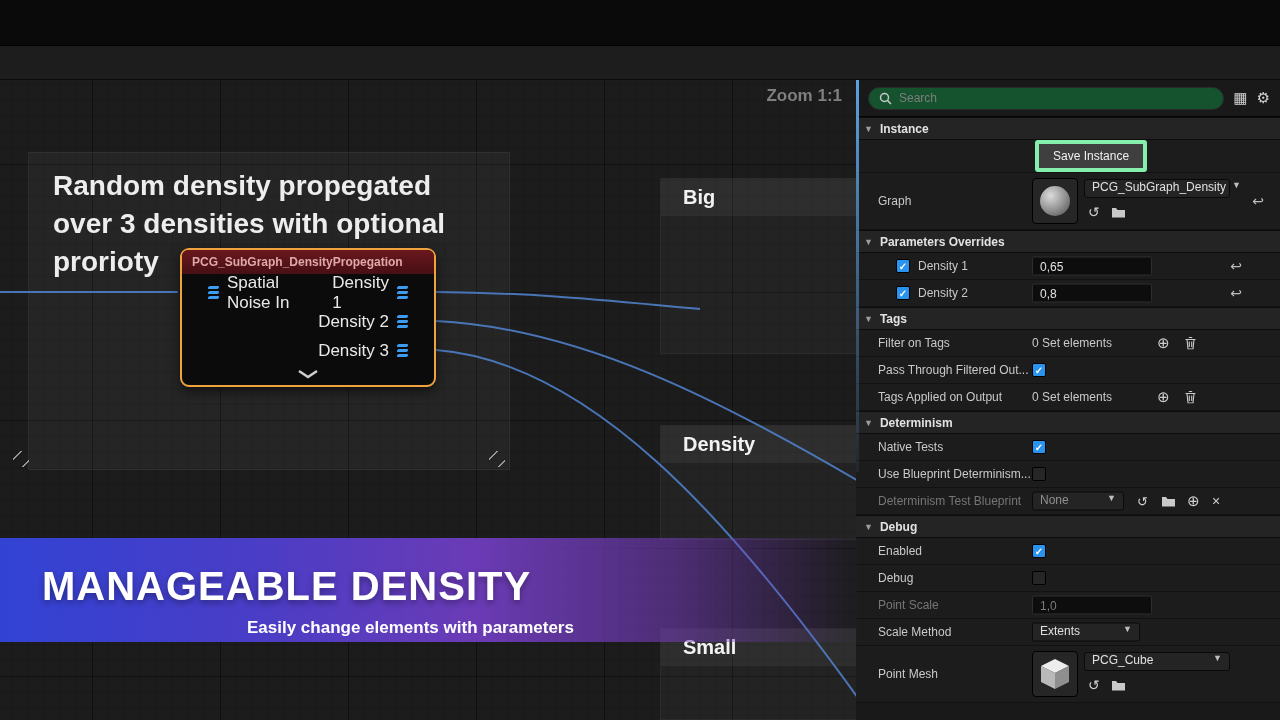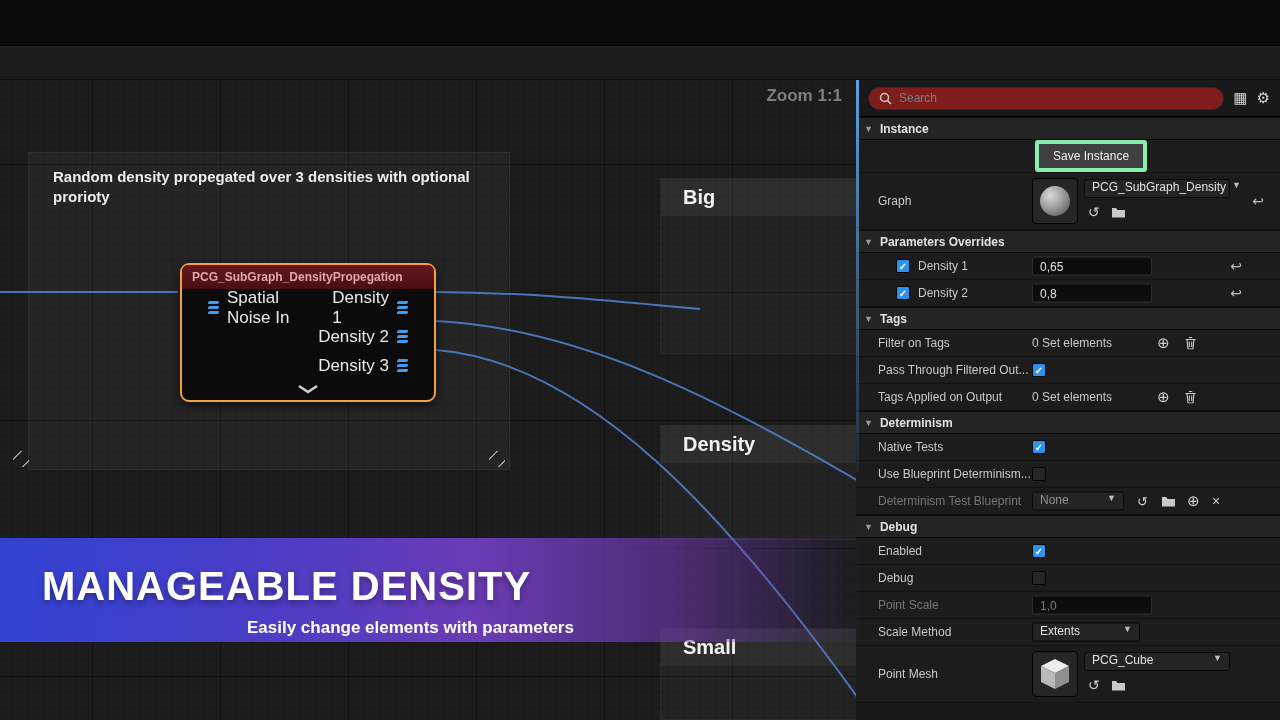--- a/index.html
+++ b/index.html
@@ -16,54 +16,54 @@
   background-image:
     linear-gradient(#101010 1px,transparent 1px),
     linear-gradient(90deg,#101010 1px,transparent 1px),
     linear-gradient(#181818 1px,transparent 1px),
     linear-gradient(90deg,#181818 1px,transparent 1px);
   background-size:128px 128px,128px 128px,16px 16px,16px 16px;
   background-position:-36px -44px;}
 .zoomlabel{position:absolute;right:14px;top:6px;font-size:17px;font-weight:bold;color:#7f7f7f;z-index:4;}
 
 .comment-main{position:absolute;left:28px;top:72px;width:482px;height:318px;background:rgba(150,150,150,0.07);border:1px solid rgba(255,255,255,0.05);z-index:1;}
-.comment-main .ctitle{padding:14px 24px;font-size:15px;font-weight:bold;color:#ededed;line-height:1.35;}
+.comment-main .ctitle{padding:14px 24px;font-size:28px;font-weight:bold;color:#ededed;line-height:1.35;}
 .hatch{position:absolute;width:16px;height:16px;background:repeating-linear-gradient(135deg,transparent 0 5px,#9a9a9a 5px 7px,transparent 7px 12px);}
 .hatch.hl{left:-16px;bottom:2px;}
 .hatch.hr{right:4px;bottom:2px;}
 
 .group{position:absolute;background:rgba(160,160,160,0.06);border:1px solid rgba(255,255,255,0.04);z-index:1;}
 .ghead{height:37px;background:rgba(255,255,255,0.05);display:flex;align-items:center;padding:0 22px;font-size:20px;font-weight:bold;color:#f2f2f2;}
 .g-big{left:660px;top:98px;width:200px;height:176px;}
 .g-medium{left:660px;top:345px;width:200px;height:115px;}
 .g-small{left:660px;top:548px;width:200px;height:92px;}
 
 .wires{position:absolute;left:0;top:0;width:856px;height:640px;z-index:2;pointer-events:none;}
 
-.node{position:absolute;left:180px;top:168px;width:256px;background:rgba(10,10,10,0.93);border:2px solid #f0a23c;border-radius:9px;z-index:3;box-shadow:0 4px 12px rgba(0,0,0,0.55);margin-top:15px;}
+.node{position:absolute;left:180px;top:168px;width:256px;background:rgba(10,10,10,0.93);border:2px solid #f0a23c;border-radius:9px;z-index:3;box-shadow:0 4px 12px rgba(0,0,0,0.55);}
 .node-header{height:24px;background:linear-gradient(180deg,#69181d,#470f14);border-radius:6px 6px 0 0;display:flex;align-items:center;padding:0 10px;font-size:12px;font-weight:bold;color:#dfa9a9;white-space:nowrap;overflow:hidden;}
 .node-body{padding:4px 0 2px;}
 .pin-row{display:flex;align-items:center;height:29px;padding:0 26px;font-size:17px;color:#e9e9e9;}
 .pin-row.outrow{justify-content:flex-end;}
 .pin{display:inline-flex;flex-direction:column;gap:2px;}
 .pin i{display:block;width:11px;height:3px;background:#3d9df2;border-radius:1.5px;transform:skewX(-20deg);}
 .pin-row .lab{margin:0 8px;}
 .node-chevron{display:flex;justify-content:center;align-items:center;height:18px;}
 
 
 .banner{position:absolute;left:0;top:538px;width:862px;height:104px;z-index:5;
   background:linear-gradient(90deg,#3243d4 0%,#4a3dc6 30%,#6b3bb6 55%,rgba(118,60,190,0.55) 78%,rgba(118,60,190,0) 100%);}
 .banner-title{position:absolute;left:42px;top:26px;font-size:40px;font-weight:bold;color:#ffffff;letter-spacing:1px;text-shadow:0 3px 6px rgba(0,0,0,0.35);white-space:nowrap;}
 .banner-sub{position:absolute;left:247px;top:80px;font-size:17px;font-weight:bold;color:#ffffff;white-space:nowrap;}
 
 
 .panel{position:absolute;left:856px;top:80px;width:424px;height:640px;background:#191919;display:flex;flex-direction:column;font-size:12px;color:#c9c9c9;}
 .scrollhint{position:absolute;left:0;top:0;width:3px;height:392px;background:linear-gradient(#5ba3e2,rgba(91,163,226,0.08));z-index:6;}
 .searchrow{height:37px;display:flex;align-items:center;padding:0 10px 0 12px;background:#191919;border-bottom:1px solid #050505;gap:9px;}
-.searchbox{flex:1;height:23px;border-radius:12px;background:#7f1d1d;border:1px solid #2b2b2b;display:flex;align-items:center;padding:0 10px;gap:7px;}
+.searchbox{flex:1;height:23px;border-radius:12px;background:#14532d;border:1px solid #2b2b2b;display:flex;align-items:center;padding:0 10px;gap:7px;}
 .searchbox input{flex:1;background:transparent;border:none;outline:none;color:#bdbdbd;font:inherit;}
 .searchbox input::placeholder{color:#7d7d7d;}
 .picon{color:#d2d2d2;font-size:15px;cursor:default;}
 .sechead{height:23px;background:#242424;border-top:1px solid #0c0c0c;border-bottom:1px solid #0c0c0c;display:flex;align-items:center;padding:0 8px;gap:7px;font-weight:bold;color:#e2e2e2;}
 .sechead .tri{font-size:9px;color:#9c9c9c;}
 .prow{height:27px;background:#1c1c1c;border-bottom:1px solid #121212;display:flex;align-items:center;position:relative;}
 .prow.tall{height:57px;}
 .saverow{height:33px;background:#1c1c1c;border-bottom:1px solid #121212;display:flex;align-items:center;position:relative;}
 .savebtn{position:absolute;left:179px;height:21px;padding:12px 14px;background:#3f3f3f;border:4px solid #86efac;border-radius:3px;color:#f0f0f0;font:inherit;display:flex;align-items:center;cursor:default;}
 .plabel{width:176px;padding-left:22px;color:#c9c9c9;white-space:nowrap;overflow:hidden;flex:0 0 auto;}

